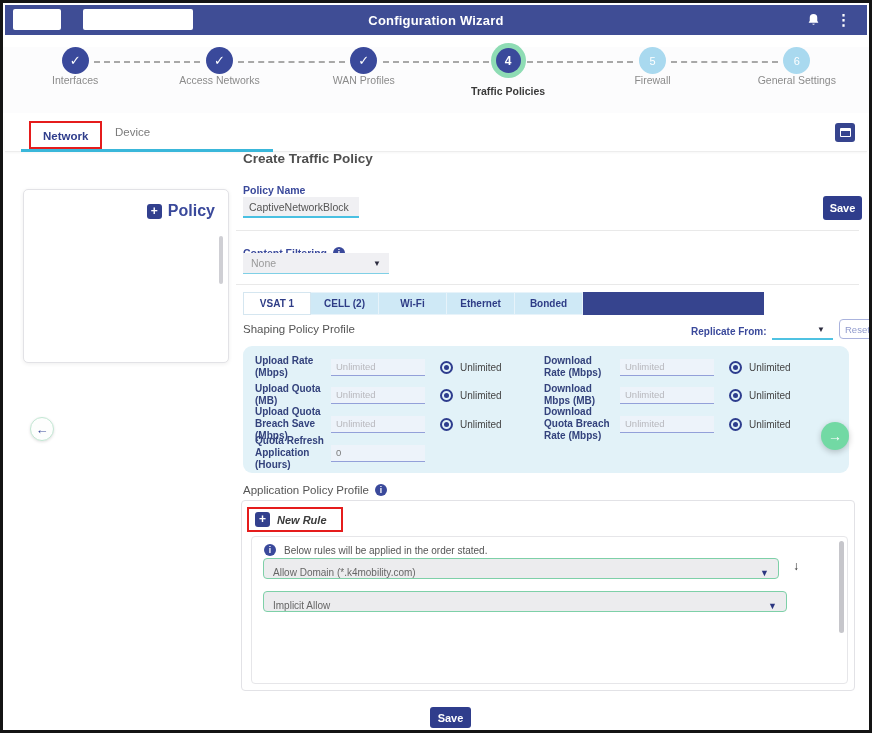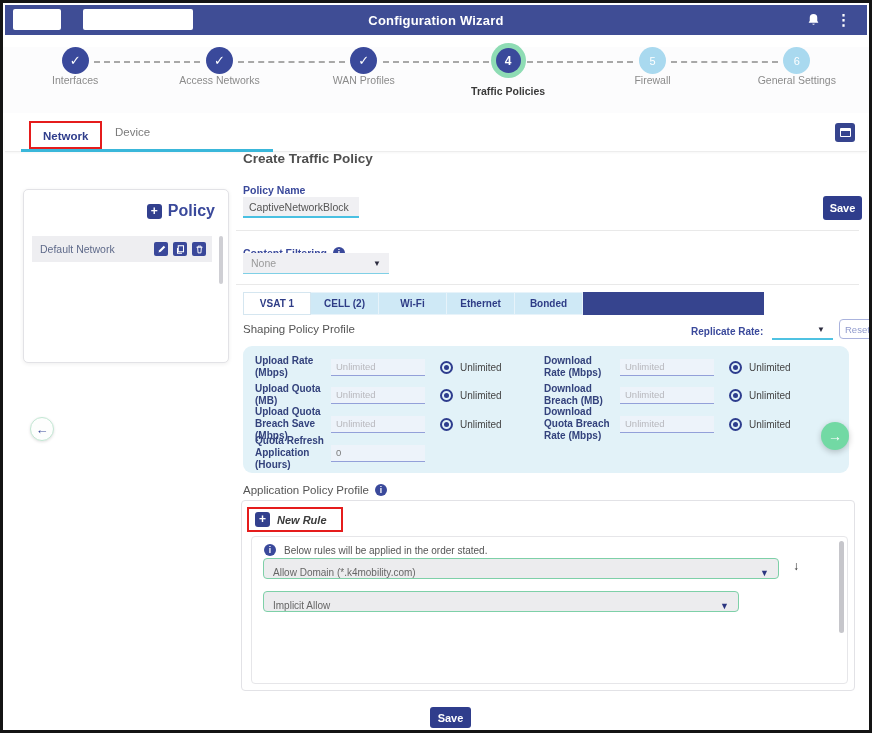--- a/index.html
+++ b/index.html
@@ -97,21 +97,21 @@
   .app-title-row { position:absolute; left:240px; top:481px; display:flex; align-items:center; gap:6px; }
   .app-title { font-size:11.5px; color:#555; }
   .rules-outer { position:absolute; left:238px; top:497px; width:614px; height:191px; border:1px solid #e2e2e6; border-radius:4px; background:#fff; }
   .newrule-box { position:absolute; left:5px; top:6px; display:flex; align-items:center; gap:7px; padding:3px 14px 3px 6px; }
   .newrule-lbl { font-size:11px; font-weight:bold; color:#3b3b3b;font-style:italic; }
   .rules-inner { position:absolute; left:9px; top:35px; width:597px; height:148px; border:1px solid #e6e6e9; border-radius:4px; }
   .rules-info { position:absolute; left:12px; top:7px; display:flex; align-items:center; gap:8px; }
   .rules-info-text { font-size:10px; color:#555; }
   .rule { position:absolute; left:11px; height:21px; background:#ececee; border:1px solid #7ed0a8; border-radius:4px; display:flex; align-items:flex-end; }
   .rule-1 { top:21px; width:516px; }
-  .rule-2 { top:54px; width:476px; }
+  .rule-2 { top:54px; width:524px; }
   .rule-text { flex:1; font-size:10px; color:#666; padding-left:9px; }
   .rule-caret { color:#2b3580; font-size:9px; padding-right:9px; }
   .reorder { position:absolute; left:541px; top:22px; color:#1c1c1c; font-size:12px; font-weight:bold; }
   .rules-scrollbar { position:absolute; right:3px; top:4px; width:5px; height:92px; background:#c6c6cb; border-radius:3px; }
 
   .btn-save-bottom { position:absolute; left:427px; top:704px; width:41px; height:21px; }
 </style>
 </head>
 <body>
 
@@ -164,41 +164,20 @@
   <div class="window-btn">
       <div class="window-glyph"></div>
     </div>
 </div>
 
 <div class="policy-card">
   <div class="add-policy">
     <span class="plus-sq">+</span>
     <span class="add-policy-label">Policy</span>
   </div>
-  <div class="net-row">
-    <span class="net-row-label">Default Network</span>
-    <span class="mini-icons">
-      <span class="mini-btn">
-        <svg viewBox="0 0 12 12" width="9" height="9">
-            <path d="M2 10l1-3 6-6 2 2-6 6-3 1z" fill="#fff"></path>
-          </svg>
-      </span>
-      <span class="mini-btn">
-        <svg viewBox="0 0 12 12" width="9" height="9">
-            <rect x="3" y="1" width="7" height="8" fill="none" stroke="#fff" stroke-width="1.4"></rect>
-            <path d="M2 4v7h6" fill="none" stroke="#fff" stroke-width="1.4"></path>
-          </svg>
-      </span>
-      <span class="mini-btn">
-        <svg viewBox="0 0 12 12" width="9" height="9">
-            <path d="M2 3h8M4 3V1.5h4V3M3.5 3l.6 7.5h3.8L8.5 3" fill="none" stroke="#fff" stroke-width="1.3"></path>
-          </svg>
-      </span>
-    </span>
-  </div>
   <div class="card-scrollbar"></div>
 </div>
 
 <div class="back-btn">
     <span>←</span>
   </div>
 
 <div class="h-create">Create Traffic Policy</div>
 <div class="lbl-navy lbl-policy-name">Policy Name</div>
 <input class="inp-policy" value="CaptiveNetworkBlock" style="">
@@ -218,21 +197,21 @@
 <div class="iface-tabs">
   <div class="itab active">VSAT 1</div>
   <div class="itab">CELL (2)</div>
   <div class="itab">Wi-Fi</div>
   <div class="itab">Ethernet</div>
   <div class="itab">Bonded</div>
   <div class="itab-filler"></div>
 </div>
 
 <div class="shaping-title">Shaping Policy Profile</div>
-<div class="lbl-navy replicate-lbl">Replicate Rate:</div>
+<div class="lbl-navy replicate-lbl">Replicate From:</div>
 <div class="dd dd-replicate">
   <span class="dd-text"></span>
   <span class="caret">▼</span>
 </div>
 <button class="btn-reset">Reset</button>
 
 <div class="blue-box">
   <div class="scol scol-l">
     <div class="srow">
       <span class="f-label">Upload Rate (Mbps)</span>
@@ -258,21 +237,21 @@
     </div>
   </div>
   <div class="scol scol-r">
     <div class="srow">
       <span class="f-label">Download Rate (Mbps)</span>
       <input class="f-input" placeholder="Unlimited" style="">
       <span class="radio"></span>
       <span class="radio-lbl">Unlimited</span>
     </div>
     <div class="srow">
-      <span class="f-label">Download Breach (MB)</span>
+      <span class="f-label">Download Mbps (MB)</span>
       <input class="f-input" placeholder="Unlimited" style="">
       <span class="radio"></span>
       <span class="radio-lbl">Unlimited</span>
     </div>
     <div class="srow srow-3">
       <span class="f-label">Download Quota Breach Rate (Mbps)</span>
       <input class="f-input" placeholder="Unlimited" style="">
       <span class="radio"></span>
       <span class="radio-lbl">Unlimited</span>
     </div>

